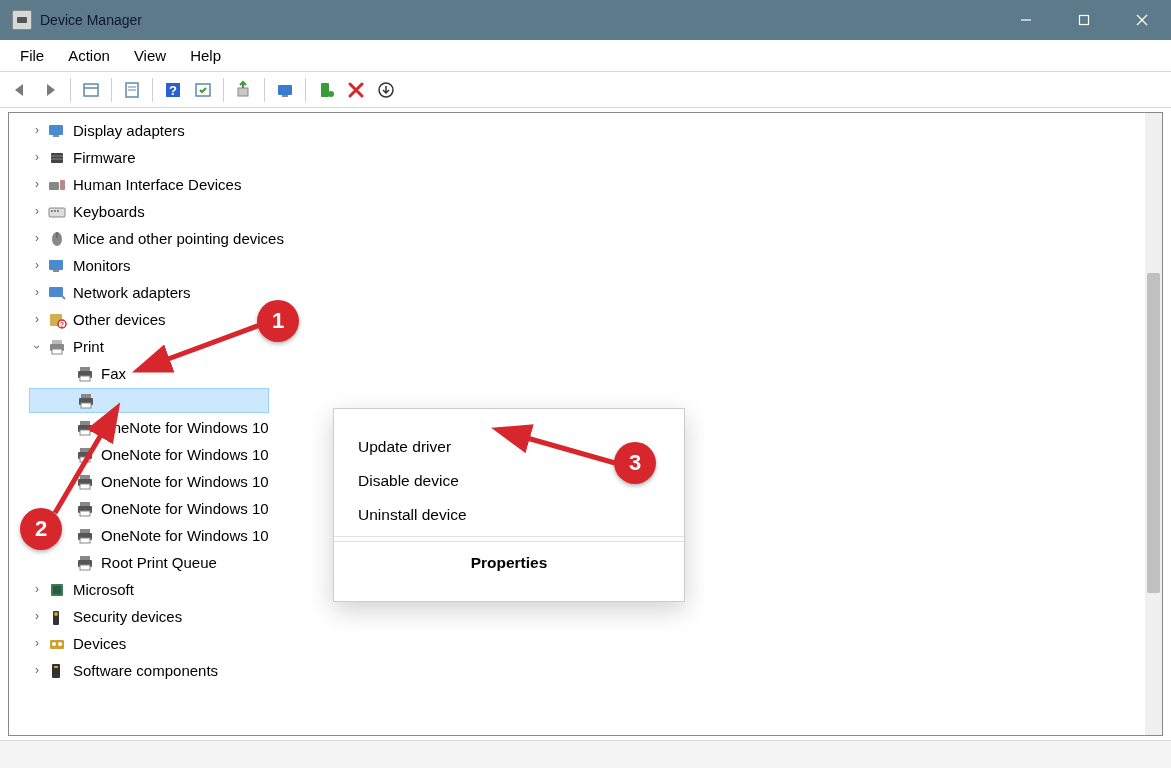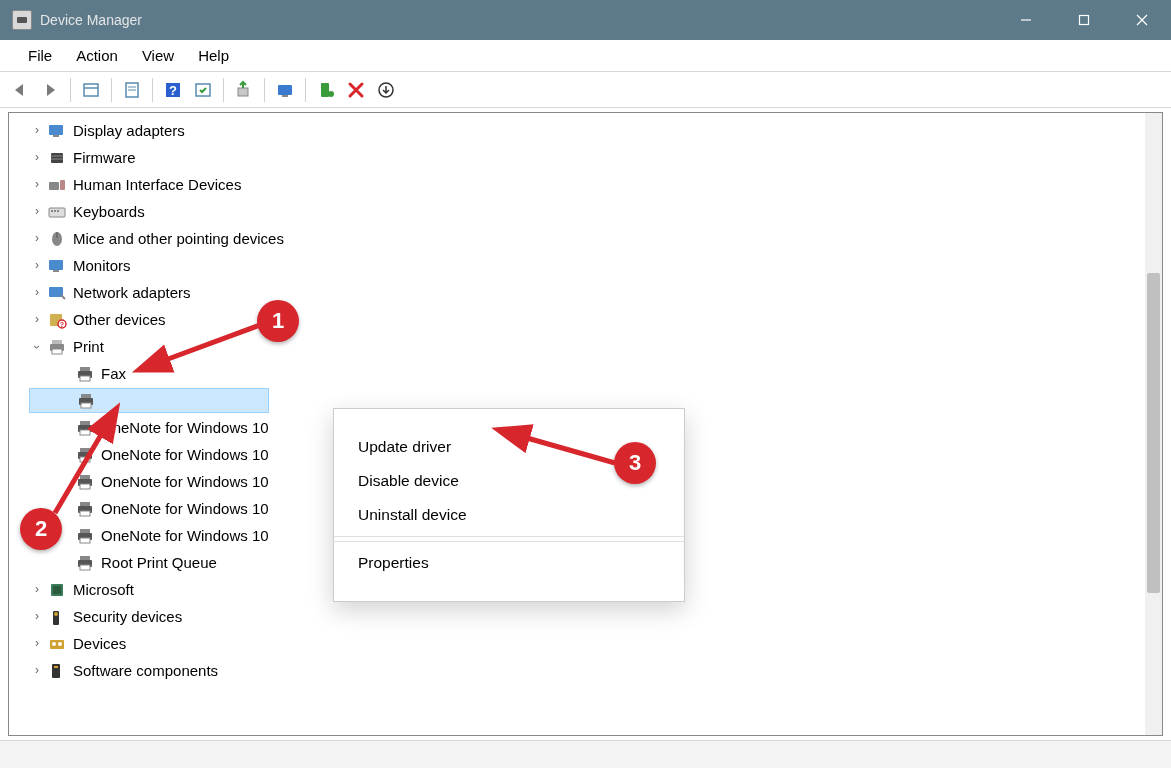--- a/index.html
+++ b/index.html
@@ -1,47 +1,47 @@
 <!DOCTYPE html>
 <html><head>
 <meta charset="utf-8">
 <style>
 * { margin: 0; padding: 0; box-sizing: border-box; font-family: "Segoe UI", Tahoma, sans-serif; }
 body { width: 1171px; height: 768px; background: #fff; position: relative; overflow: hidden; }
 
-.titlebar { height: 40px; background: #5c7a8a; display: flex; align-items: center; color: #e5e5e5; font-size: 14px; }
+.titlebar { height: 40px; background: #5c7a8a; display: flex; align-items: center; color: #0f172a; font-size: 14px; }
 .titlebar-icon { width: 20px; height: 20px; margin: 0 8px 0 12px; background: #d8d8d8; border: 1px solid #888; border-radius: 2px; display: flex; align-items: center; justify-content: center; }
 .titlebar-icon::before { content: ""; width: 10px; height: 6px; background: #555; border-radius: 1px; }
 .titlebar-title { flex: 0 0 auto; }
 .titlebar-spacer { flex: 1; }
 .titlebar-btn { width: 58px; height: 40px; display: flex; align-items: center; justify-content: center; color: #fff; }
 .titlebar-btn svg { width: 12px; height: 12px; stroke: #fff; stroke-width: 1.2; fill: none; }
 
-.menubar { height: 32px; display: flex; align-items: center; padding: 0 16px; border-bottom: 1px solid #d8d8d8; font-size: 15px; }
+.menubar { height: 32px; display: flex; align-items: center; padding: 0 8px; border-bottom: 1px solid #d8d8d8; font-size: 15px; }
 .menu-item { padding: 4px 12px; }
 
 .toolbar { height: 36px; display: flex; align-items: center; padding: 0 6px; gap: 2px; border-bottom: 1px solid #d8d8d8; }
 .tool-btn { width: 28px; height: 28px; display: flex; align-items: center; justify-content: center; }
 .tool-sep { width: 1px; height: 24px; background: #d0d0d0; margin: 0 4px; }
 .tool-btn svg { width: 20px; height: 20px; }
 
 .content-frame { position: absolute; left: 8px; right: 8px; top: 112px; bottom: 32px; border: 1px solid #888; background: #fff; overflow: hidden; }
 .tree { padding: 4px 0 4px 20px; font-size: 15px; line-height: 27px; }
 .tree-row { display: flex; align-items: center; height: 27px; white-space: nowrap; }
 .expander { width: 16px; height: 16px; display: flex; align-items: center; justify-content: center; color: #666; font-size: 12px; margin-right: 2px; }
 .dev-icon { width: 20px; height: 18px; margin-right: 6px; display: flex; align-items: center; justify-content: center; flex-shrink: 0; }
 .dev-icon svg { width: 20px; height: 18px; }
 .child-row { padding-left: 46px; }
 .child-row .dev-icon { margin-left: 0; }
 .selected { background: #cce8ff; border: 1px solid #99d1ff; height: 25px; margin-top: 1px; margin-bottom: 1px; width: 240px; }
 .selected .tree-label { color: #222; }
 
 .context-menu { position: absolute; left: 333px; top: 408px; width: 352px; background: #fff; border: 1px solid #ccc; box-shadow: 0 8px 24px rgba(0,0,0,0.18); padding: 21px 0; font-size: 15.5px; }
 .ctx-item { padding: 8px 24px; }
-.ctx-item.bold { font-weight: 400; }
+.ctx-item.bold { font-weight: 700; text-align: center; }
 .ctx-sep { height: 1px; background: #e0e0e0; margin: 4px 0; }
 
 .annot-circle { position: absolute; width: 42px; height: 42px; border-radius: 50%; background: #d7262c; color: #fff; display: flex; align-items: center; justify-content: center; font-size: 22px; font-weight: 600; box-shadow: 0 2px 4px rgba(0,0,0,0.3); }
 .annot-arrow { position: absolute; }
 .annot-arrow svg { overflow: visible; }
 
 .scrollbar-v { position: absolute; right: 0; top: 0; bottom: 0; width: 17px; background: #f0f0f0; }
 .scrollbar-thumb { position: absolute; left: 2px; right: 2px; top: 160px; height: 320px; background: #c0c0c0; border-radius: 2px; }
 
 .statusbar { position: absolute; left: 0; right: 0; bottom: 0; height: 28px; background: #f4f4f4; border-top: 1px solid #d8d8d8; }

